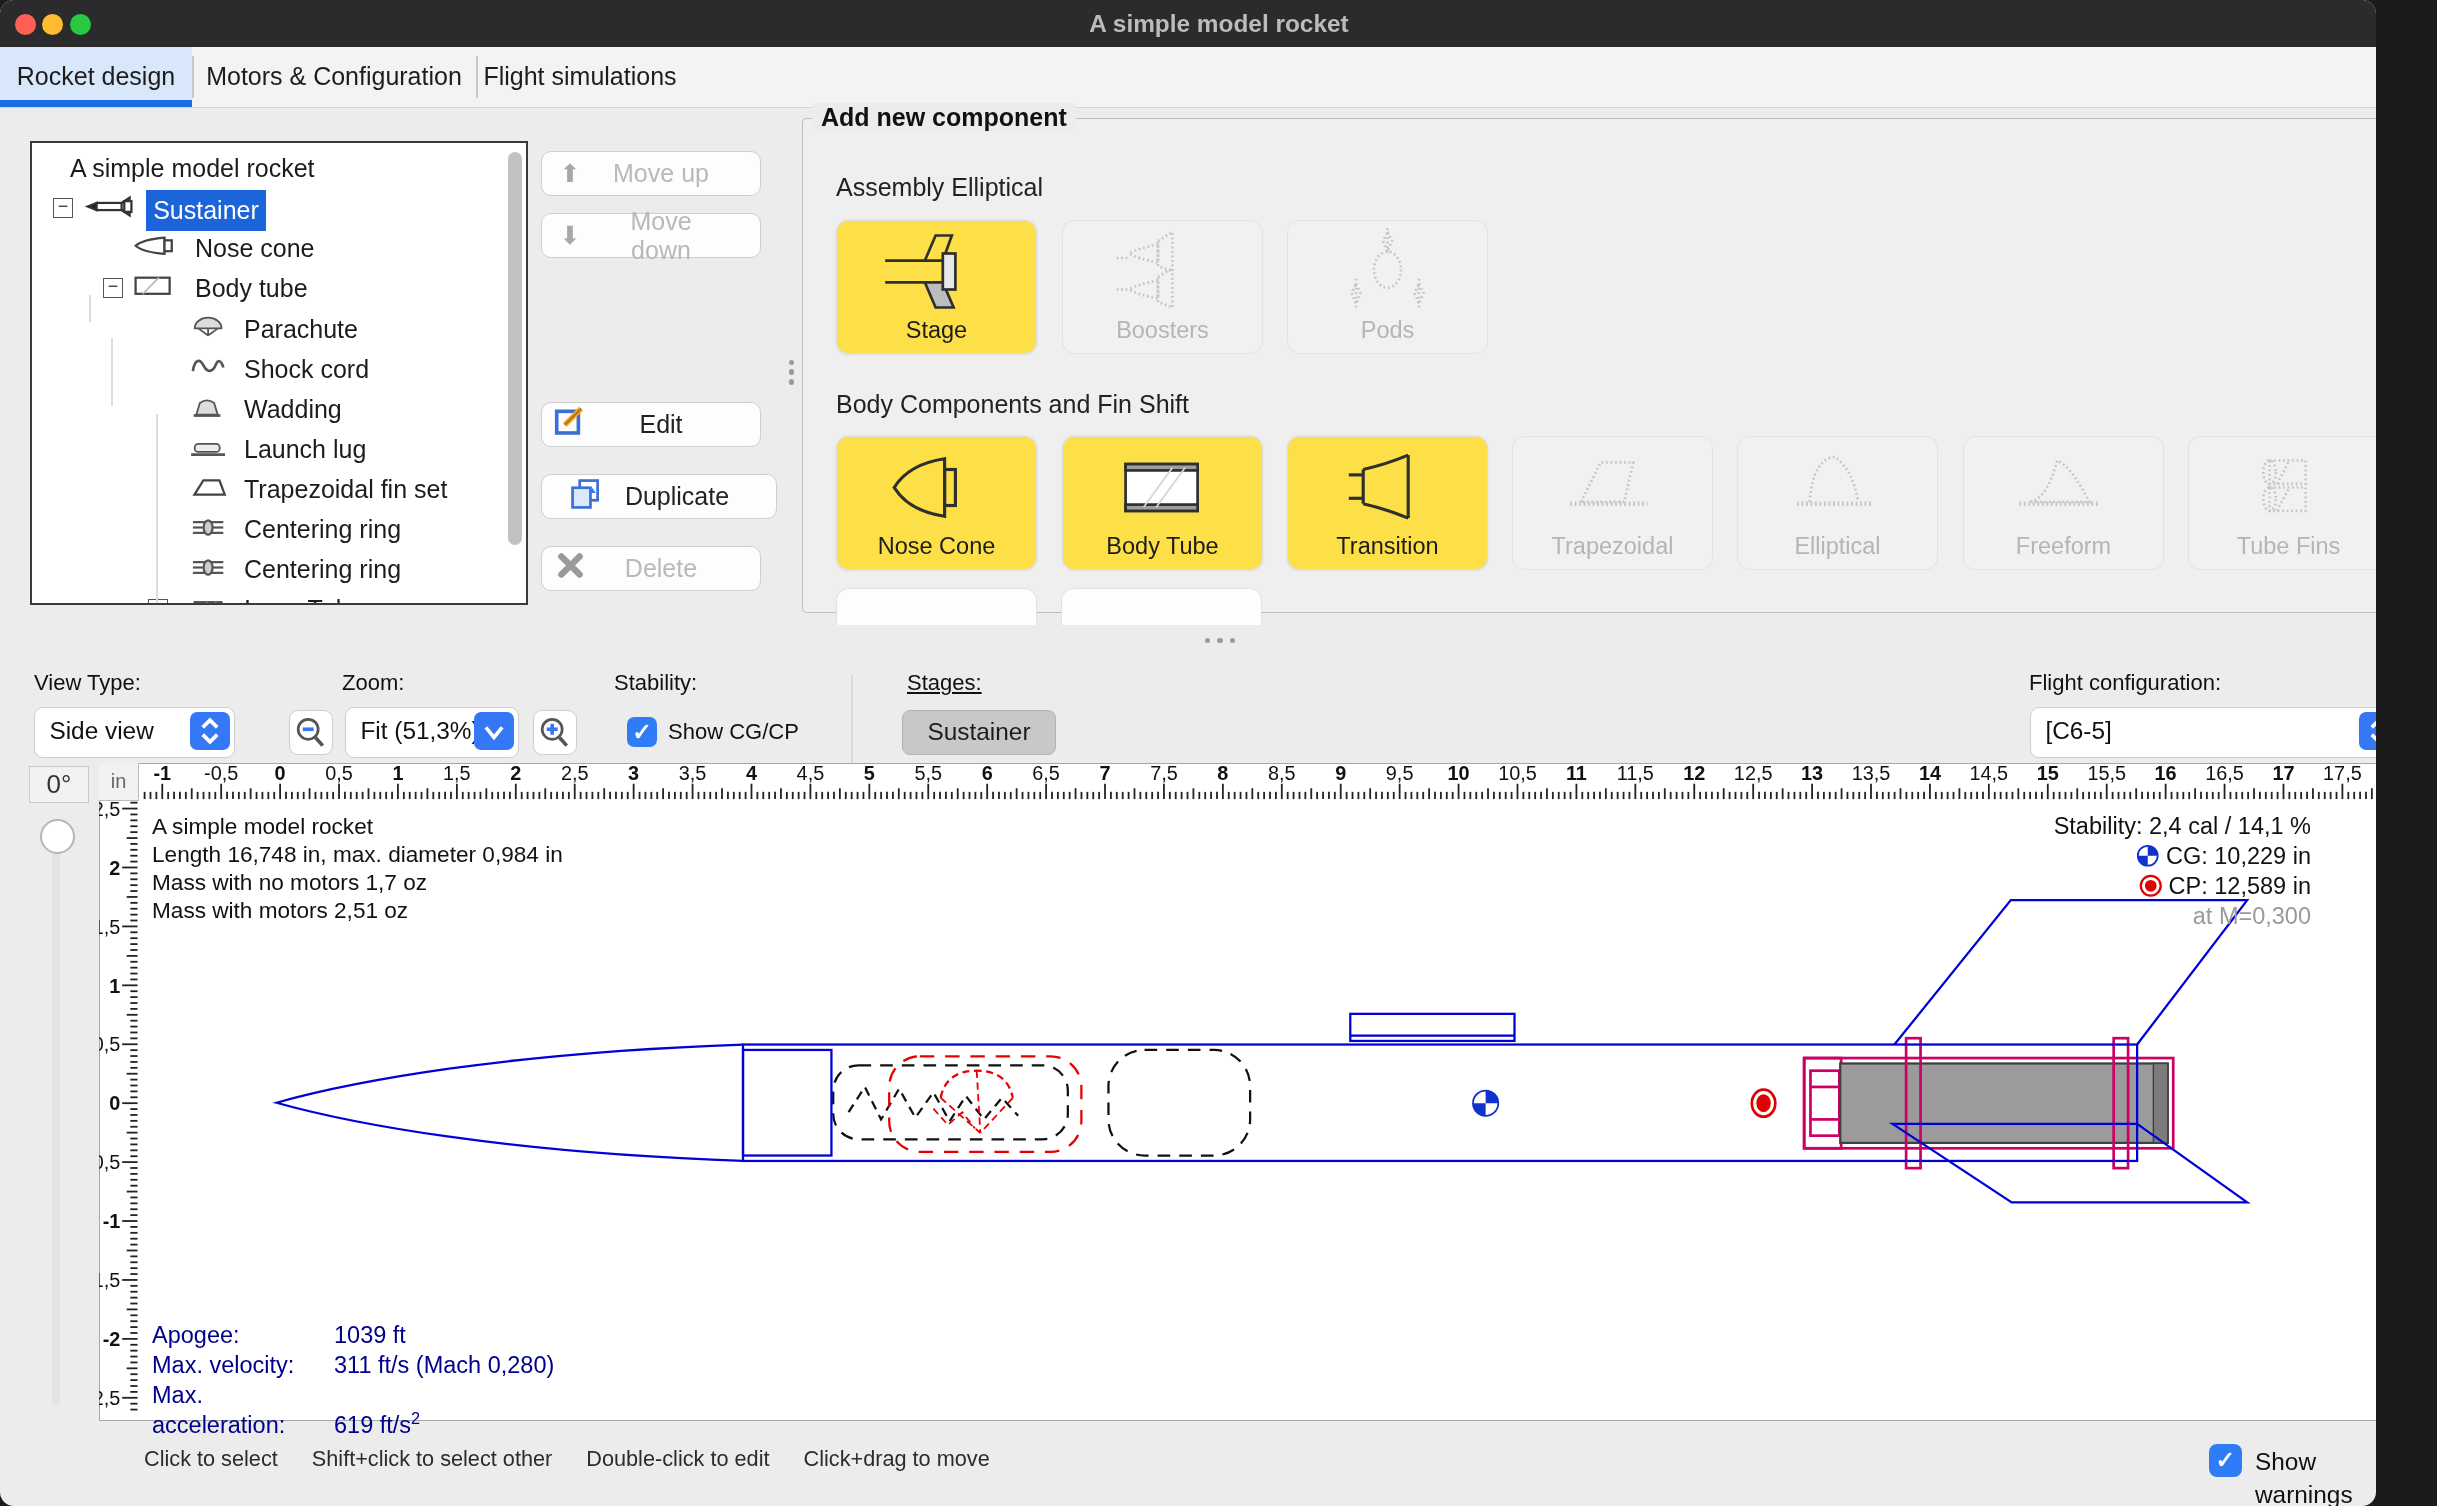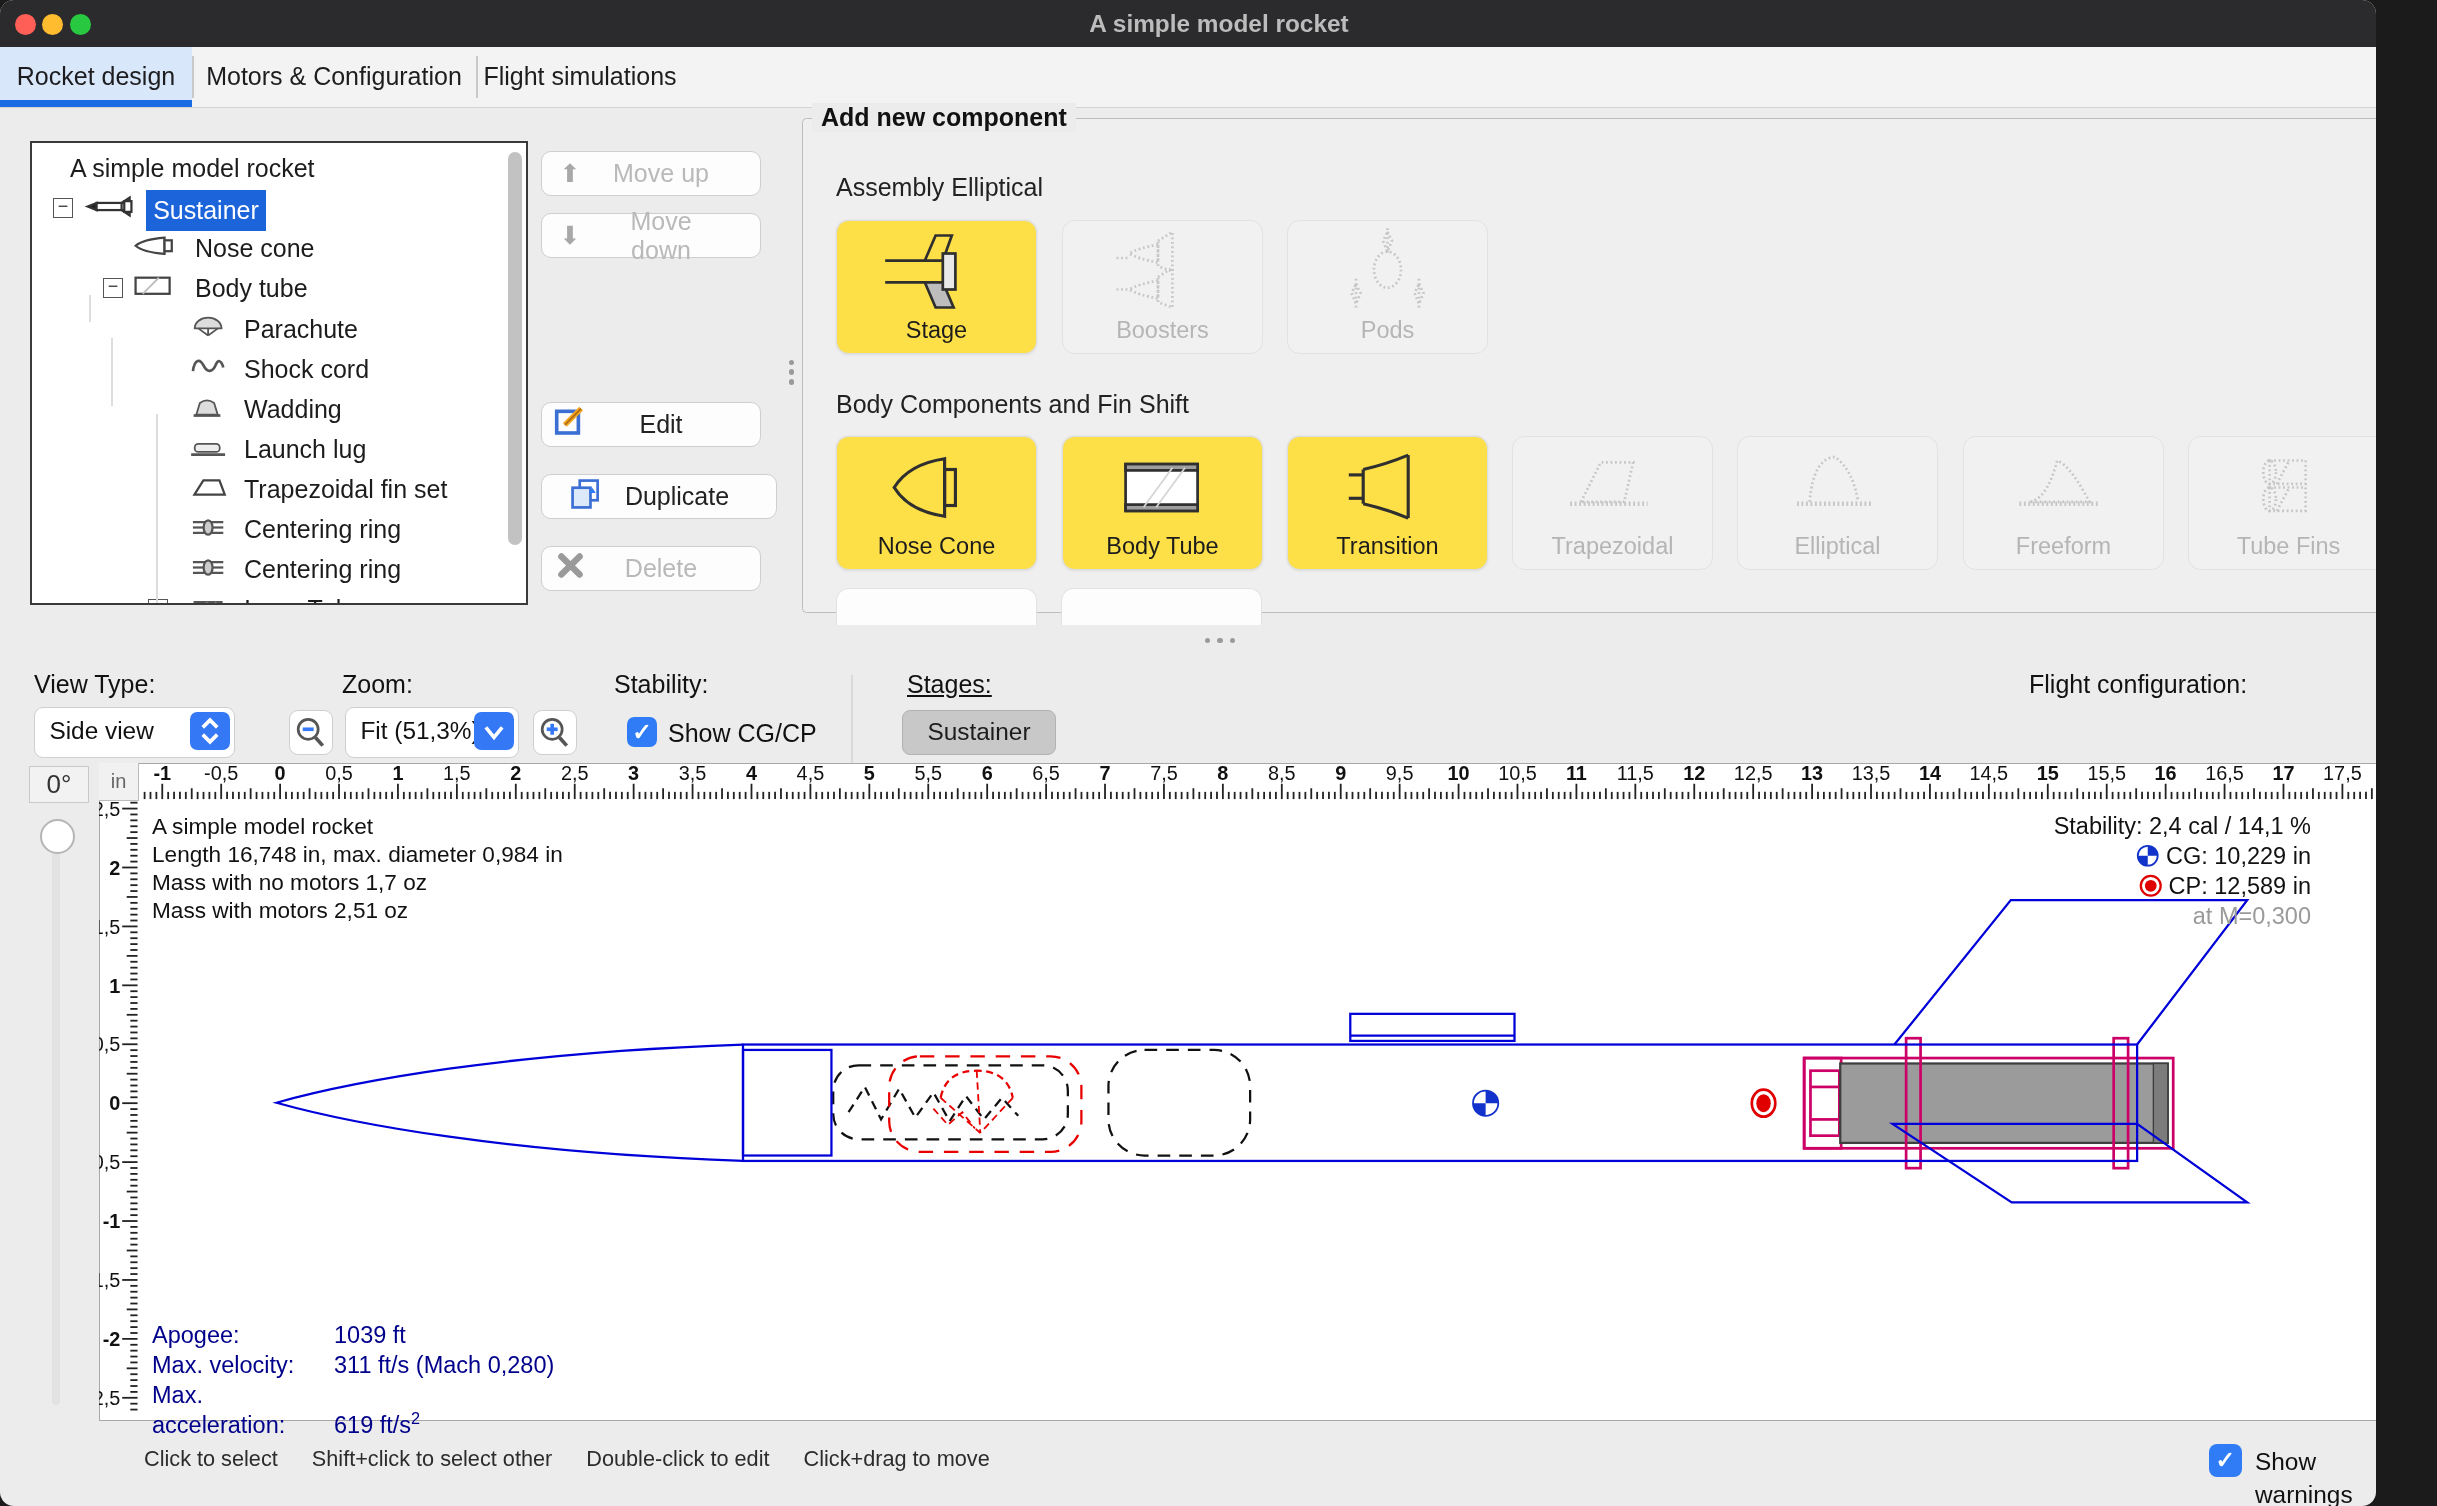--- a/index.html
+++ b/index.html
@@ -45,21 +45,21 @@
   .card.dis{background:#f1f1f1;border-color:#e2e2e2;box-shadow:none;}
   .card .cic{position:absolute;left:0;top:7.2px;width:199px;height:87px;text-align:center;}
   .card .clbl{position:absolute;left:0;bottom:9px;width:199px;text-align:center;font-size:23.5px;color:#1c1c1c;}
   .card.dis .clbl{color:#b5b5b5;}
   .pcard{position:absolute;width:199px;height:36px;border-radius:12.6px 12.6px 0 0;background:#fdfdfd;border:1.8px solid #e2e2e2;border-bottom:none;}
   .pscroll-track{position:absolute;background:#fcfcfc;border:0.9px solid #e6e6e6;border-radius:10px;}
   .pscroll{position:absolute;border-radius:10px;background:#b9b9b9;}
   .dots-v div{width:5.4px;height:5.4px;border-radius:50%;background:#9a9a9a;margin:4.5px 0;}
   .dots-h div{display:inline-block;width:5.4px;height:5.4px;border-radius:50%;background:#9a9a9a;margin:0 3.6px;}
   
-  .tlabel{position:absolute;font-size:25px;color:#111;top:670px;}
+  .tlabel{position:absolute;font-size:22px;color:#111;top:670px;}
   .mselect{position:absolute;top:707px;height:49px;background:#fff;border:1.8px solid #cfcfcf;border-radius:9px;}
   .mselect .val{position:absolute;left:14.4px;top:0;height:45px;line-height:45px;font-size:24.4px;color:#111;white-space:nowrap;}
   .mselect .chev{position:absolute;right:3.6px;top:3.6px;width:40px;height:38px;border-radius:7.2px;background:#3478f6;}
   .mbtn{position:absolute;top:710px;width:42px;height:43px;background:#fff;border:1.8px solid #cfcfcf;border-radius:9px;}
   .checkbox{position:absolute;width:30px;height:30px;background:#2f7cf6;border-radius:7.2px;color:#fff;
             text-align:center;line-height:30px;font-size:23.5px;font-weight:bold;}
   .stagebtn{position:absolute;left:902px;top:710px;width:152px;height:43px;background:#c8c8c8;border:1.8px solid #b2b2b2;
             border-radius:8.1px;text-align:center;line-height:42px;font-size:24.4px;color:#1c1c1c;}
   .vdiv{position:absolute;width:1.8px;background:#d9d9d9;}
   
@@ -434,20 +434,29 @@
   <div class="tlabel" style="left:614px;">Stability:</div>
   <div class="checkbox" style="left:627px;top:717px;">✓</div>
   <div class="tlabel" style="left:668px;top:719px;">Show CG/CP</div>
 
   <div class="vdiv" style="left:851px;top:675px;height:88px;"></div>
 
   <div class="tlabel" style="left:907px;text-decoration:underline;">Stages:</div>
   <div class="stagebtn">Sustainer</div>
 
   <div class="tlabel" style="left:2029px;">Flight configuration:</div>
+  <div class="mselect" style="left:2030px;width:372px;">
+    <div class="val">[C6-5]</div>
+    <div class="chev">
+      <svg width="40" height="38" viewBox="0 0 44 42">
+          <polyline points="14,17 22,9 30,17" fill="none" stroke="#fff" stroke-width="4"></polyline>
+          <polyline points="14,25 22,33 30,25" fill="none" stroke="#fff" stroke-width="4"></polyline>
+        </svg>
+    </div>
+  </div>
 
   <div class="rotbox">0°</div>
   <div class="slidertrack"></div>
   <div class="sliderknob"></div>
 
   <div class="plot"></div>
   <svg class="abs" style="left:99px;top:763px;" width="2286" height="656" viewBox="110 845 2532 727">
     <g id="ruler-g">
         <line x1="159.81" y1="877" x2="159.81" y2="885" stroke="#222" stroke-width="2"></line>
         <line x1="166.34" y1="877" x2="166.34" y2="885" stroke="#222" stroke-width="2"></line>

